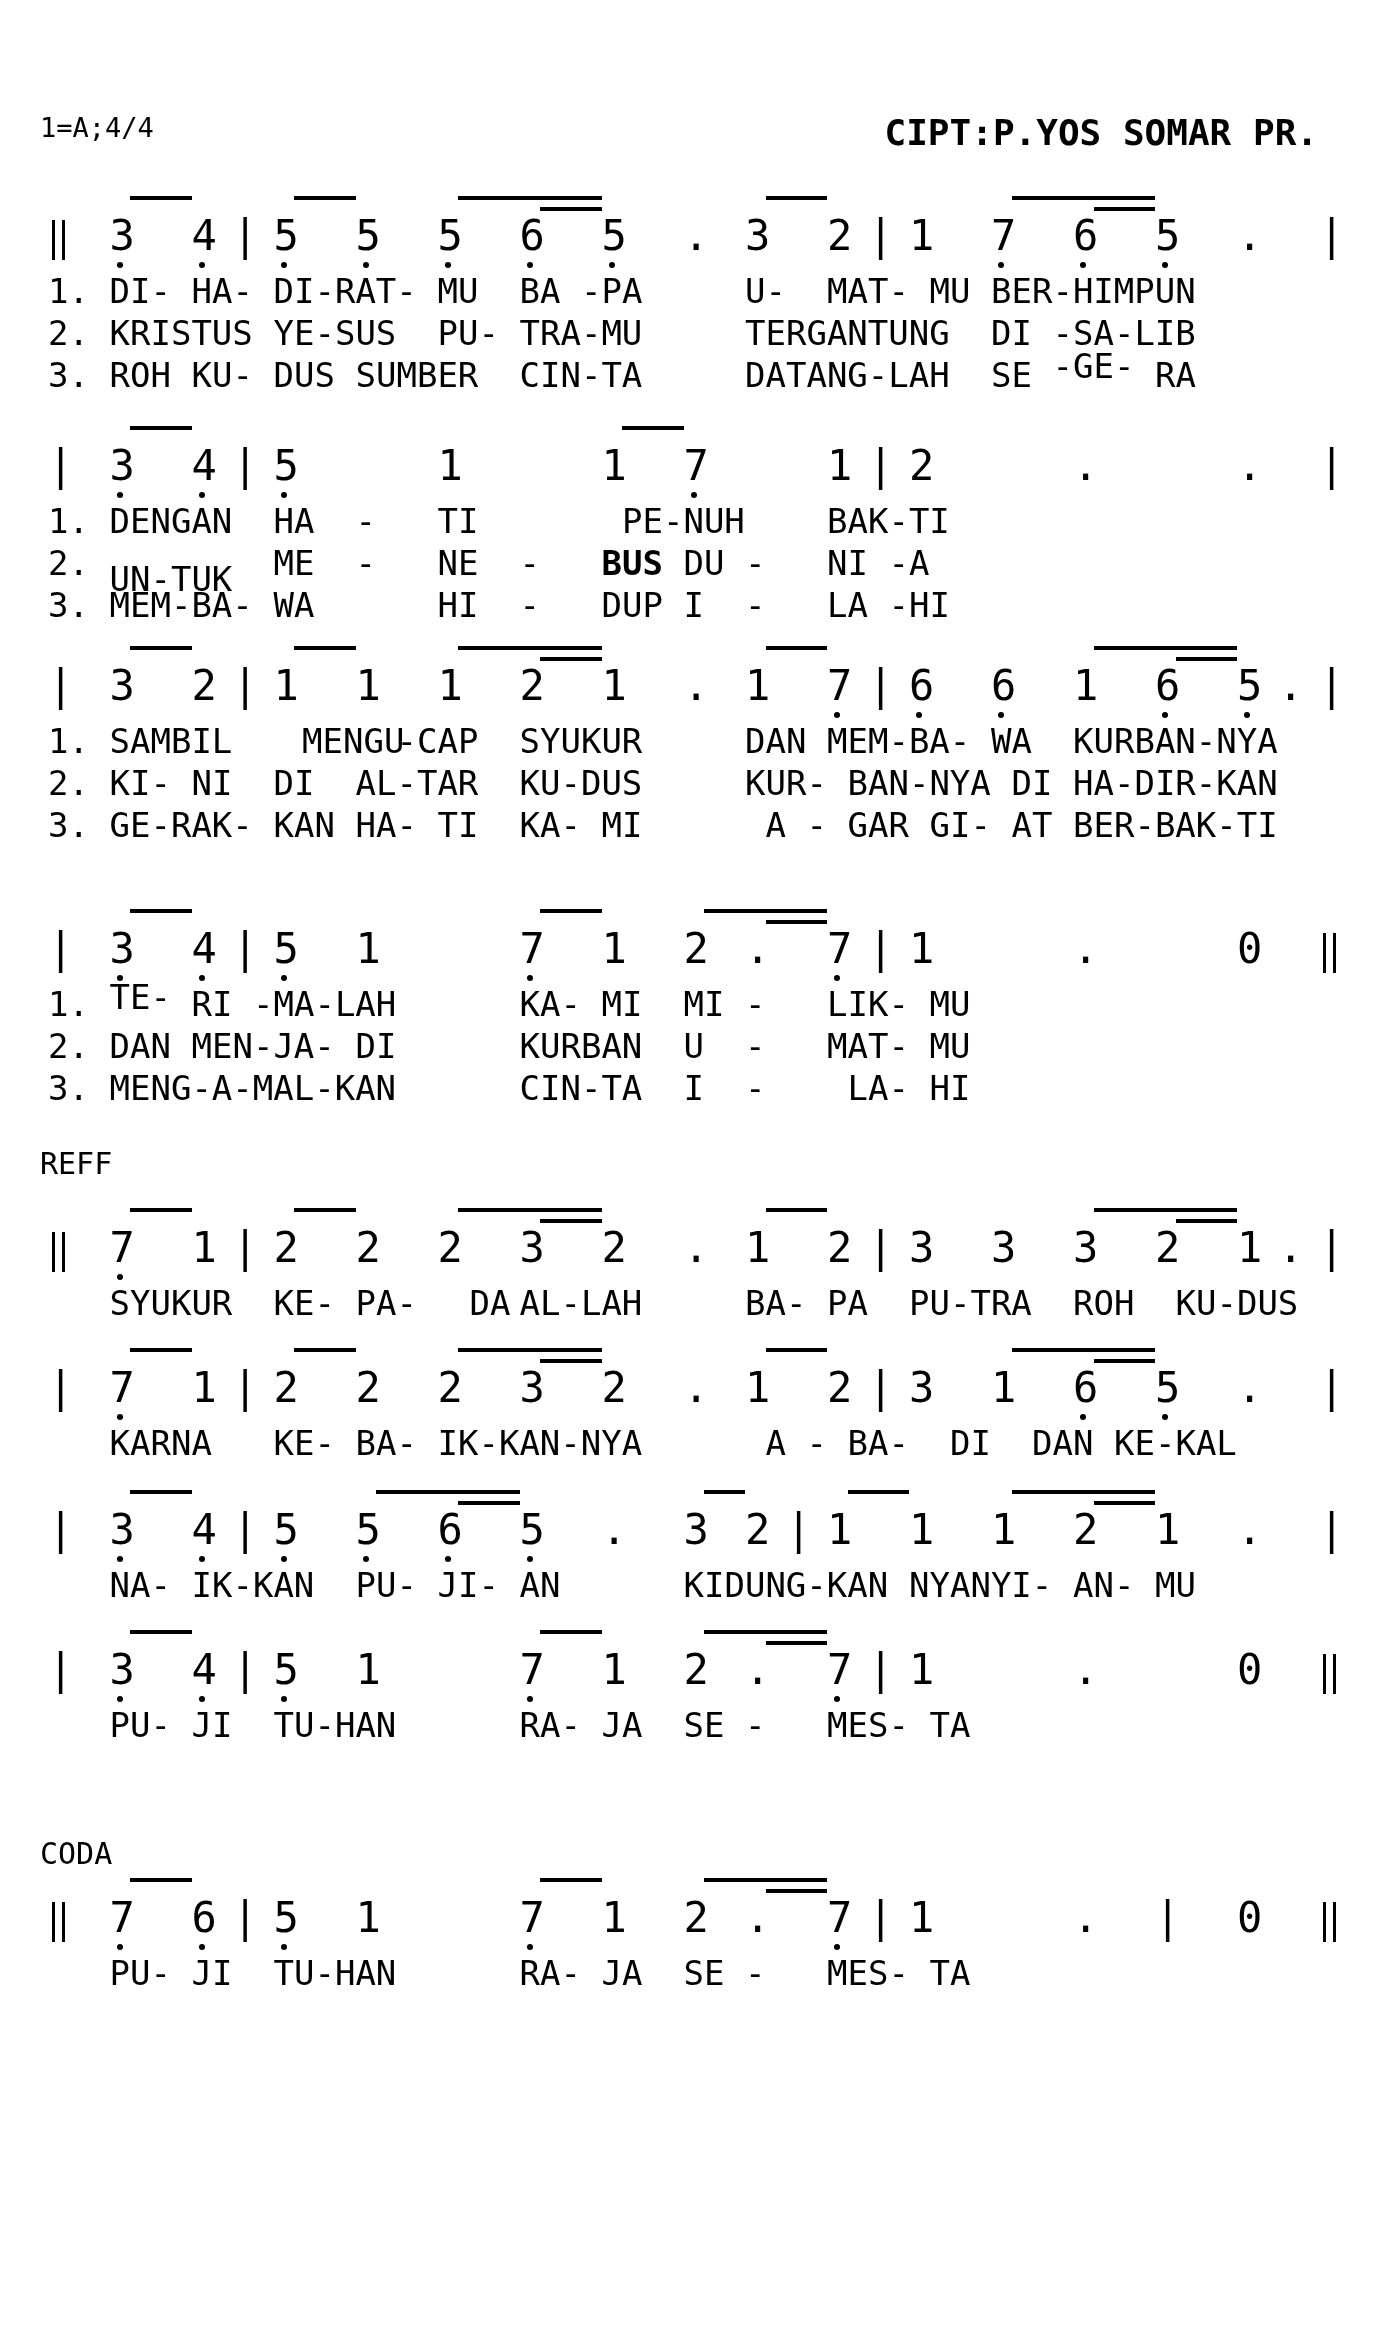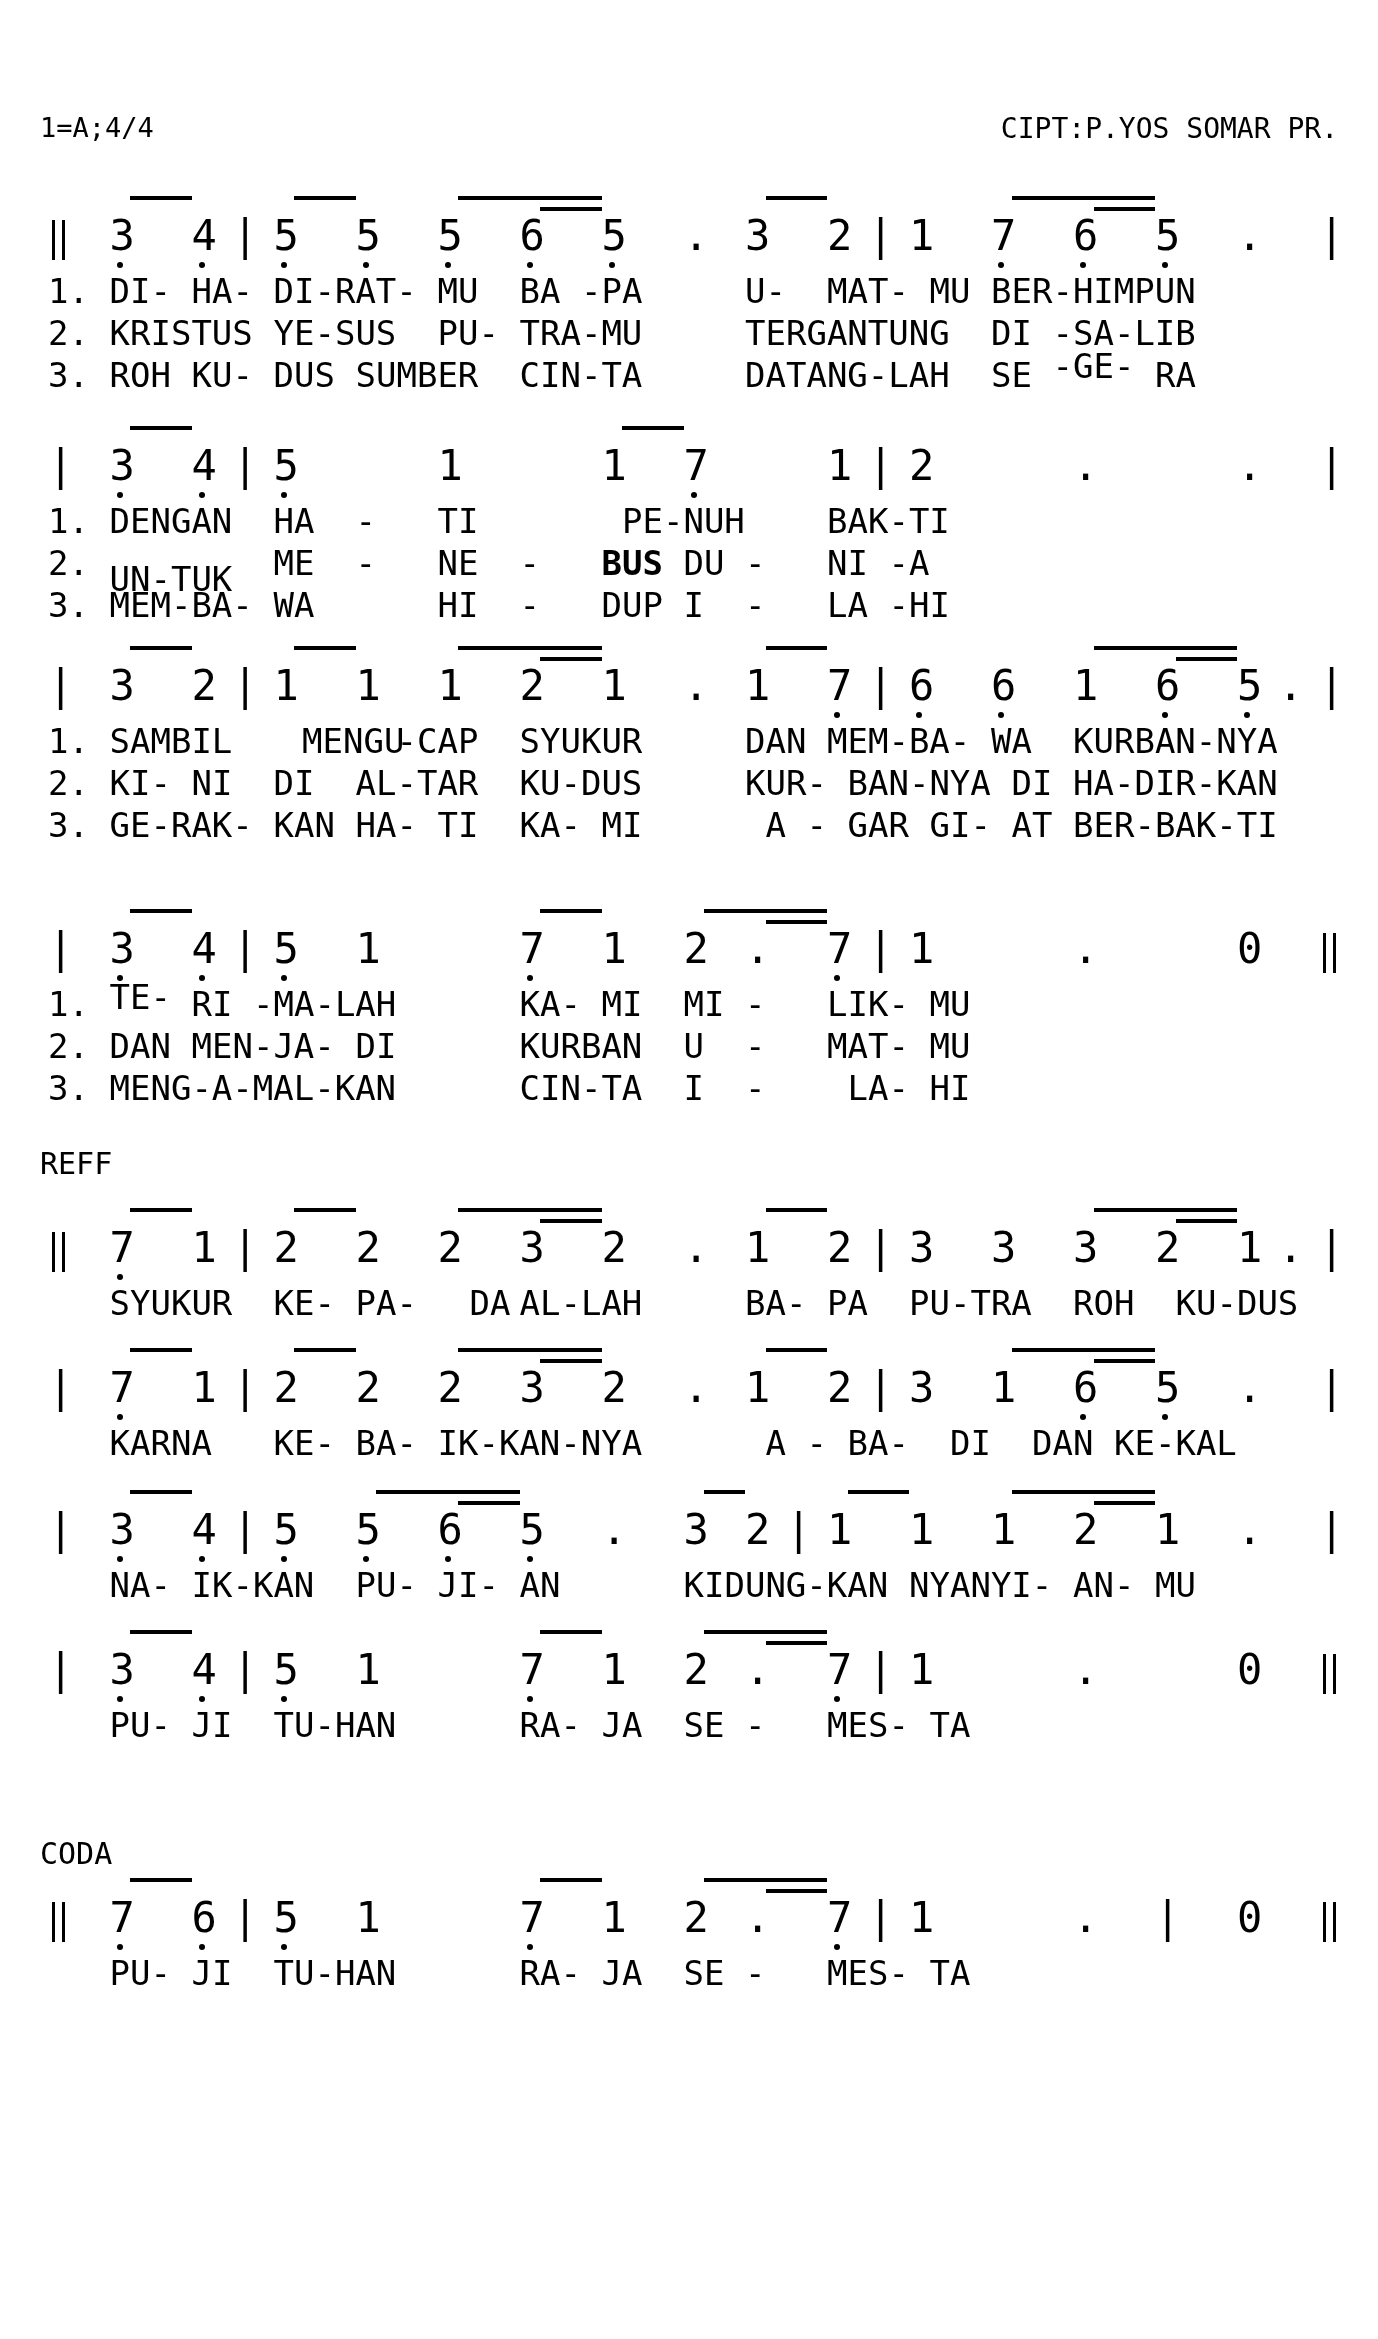--- a/index.html
+++ b/index.html
@@ -15,22 +15,22 @@
     margin:0;text-align:center;
     font-family:"DejaVu Sans Mono", "Liberation Mono", monospace;
     font-size:44px;font-weight:bold;letter-spacing:13px;
     white-space:pre;
   }
   .meta-left{
     position:absolute;top:112px;left:40px;
     font-size:27px;white-space:pre;
   }
   .meta-right{
-    position:absolute;top:112px;right:40px;
-    font-size:28px;white-space:pre;
+    position:absolute;top:112px;right:60px;
+    font-size:36px;white-space:pre;font-weight:bold;
   }
   .section-label{
     position:absolute;left:40px;
     font-size:30px;font-weight:normal;white-space:pre;
   }
   #label-reff{top:1146px;}
   #label-coda{top:1836px;}
   #score{position:absolute;top:0;left:0;width:100%;height:100%;}
   .music-line{
     position:absolute;left:48px;width:1320px;

